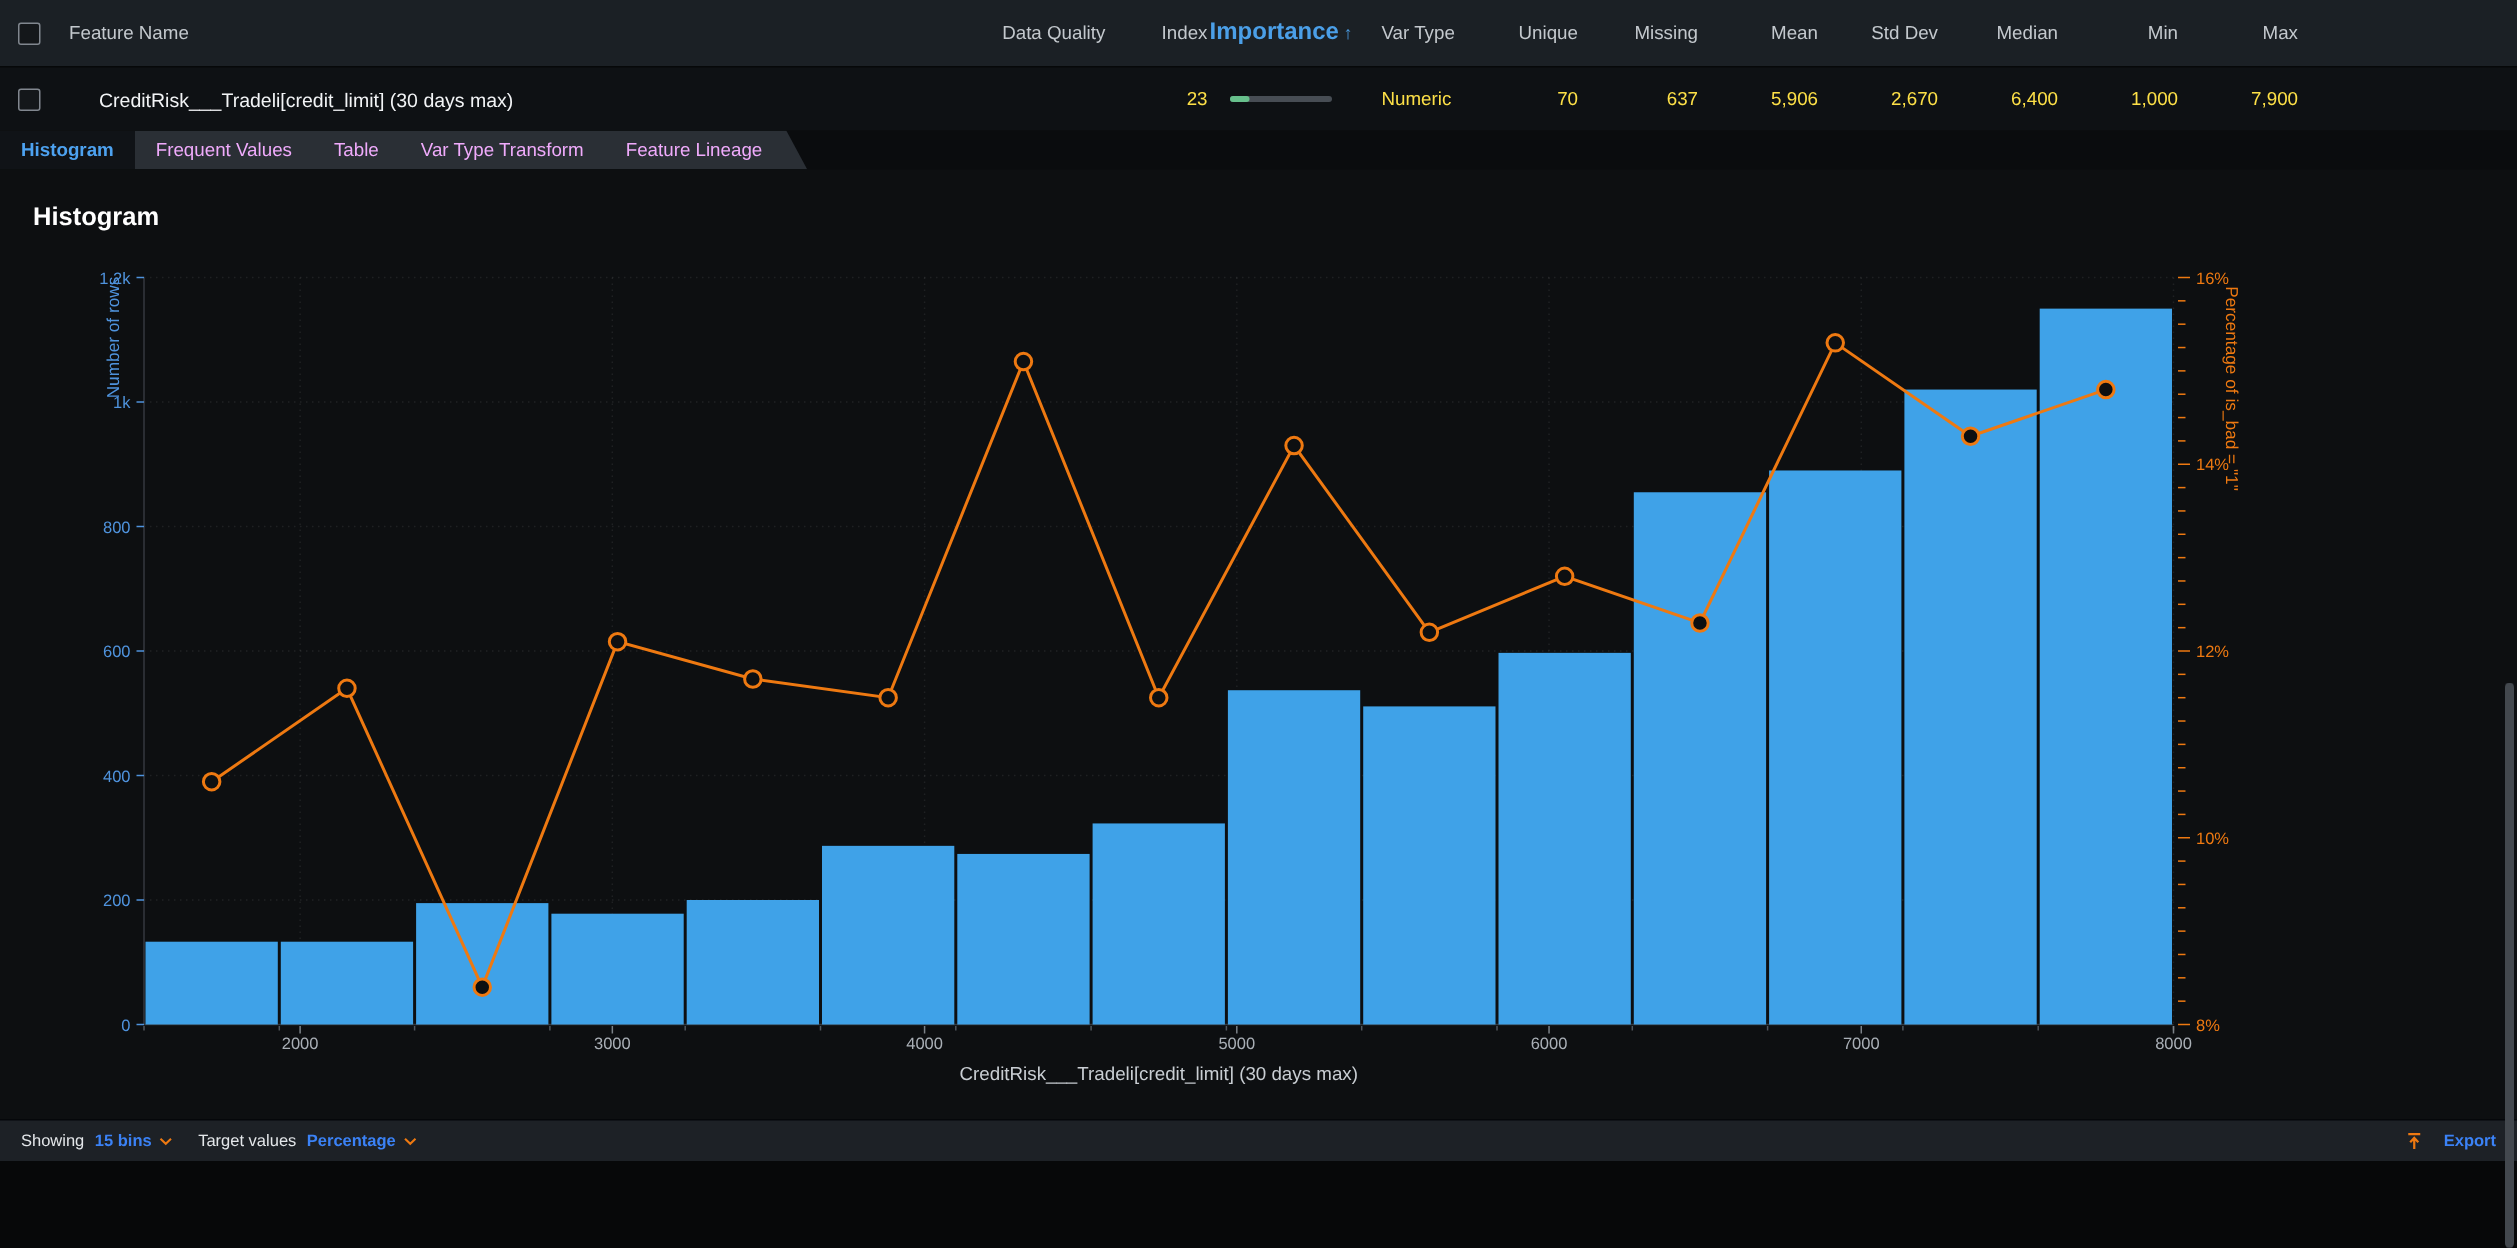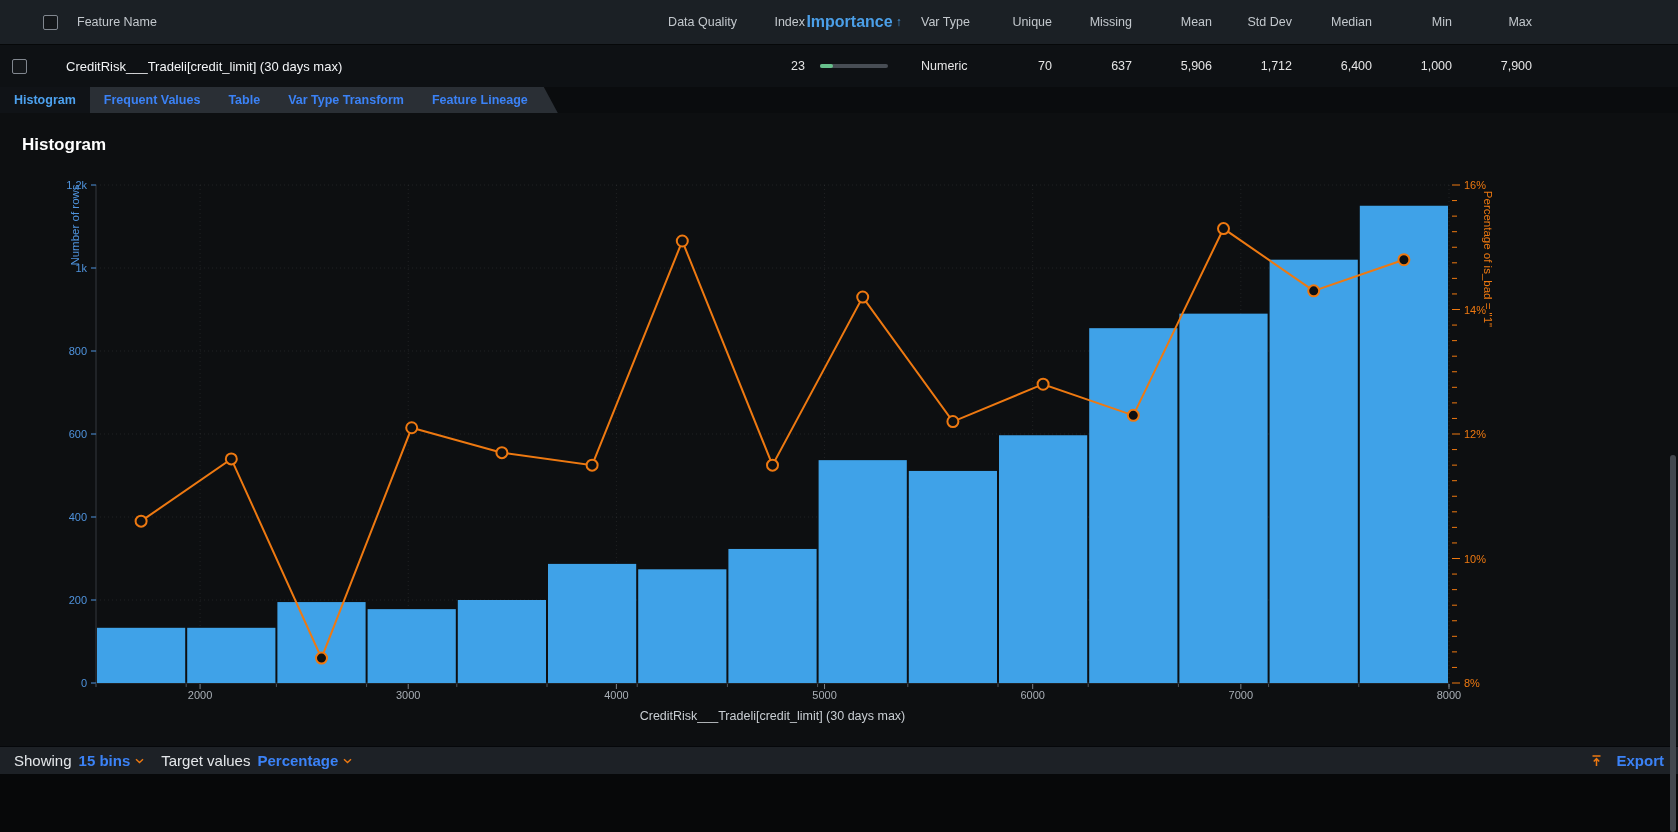--- a/index.html
+++ b/index.html
@@ -6,56 +6,56 @@
   html,body { margin:0; padding:0; }
   body {
     width:1678px; height:832px; overflow:hidden;
     background:#0a0c0e; color:#d4d8dc;
     font-family:"Liberation Sans", sans-serif;
     display:flex; flex-direction:column;
   }
   
   .table-header {
     height:44px; background:#1b2025; display:flex; align-items:center;
-    padding-right:146px; flex:0 0 auto;padding-left:31px;
+    padding-right:146px; flex:0 0 auto;
   }
   .feature-row {
     height:43px; background:#0e1114; display:flex; align-items:center;
     padding-right:146px; border-top:1px solid #060809; flex:0 0 auto;
   }
   .cell { display:flex; align-items:center; flex:0 0 auto; white-space:nowrap; }
   .cb   { width:38px; padding-left:12px; }
   .name { flex:1 1 auto; min-width:0; padding-left:8px; overflow:hidden; }
   .feature-row .name { padding-left:28px; }
   .dq   { width:105px; justify-content:center; }
   .idx  { width:50px;  justify-content:flex-end; }
   .imp  { width:98px;  justify-content:center; gap:3px; }
   .vt   { width:80px;  padding-left:18px; }
   .u    { width:69px;  justify-content:flex-end; }
   .n    { width:80px;  justify-content:flex-end; }
   .hdr  { color:#c3c8cd; font-size:12.5px; }
-  .val  { color:#e5e5e5; font-size:12.5px; }
+  .val  { color:#fde047; font-size:12.5px; }
   .fname{ color:#f2f4f6; font-size:13px; overflow:hidden; text-overflow:ellipsis; }
   .imp-hdr { color:#4b9fe8; font-size:16px; font-weight:600; }
   .sort-arrow { color:#4b9fe8; font-size:12px; }
   .checkbox {
     width:15px; height:15px; border:1px solid #81878f; border-radius:2px;
     background:#14171a; display:inline-block;
   }
   .imp-track { width:68px; height:4px; background:#474d54; border-radius:2px; position:relative; }
   .imp-fill  { position:absolute; left:0; top:0; height:4px; width:13px; background:#67c08c; border-radius:2px; }
   
   .tab-bar { height:26px; background:#0a0c0e; display:flex; flex:0 0 auto; }
   .tab-strip {
     display:flex; background:#2a2f35; padding-right:16px;
     clip-path:polygon(0 0, calc(100% - 14px) 0, 100% 100%, 0 100%);
   }
   .tab {
     display:flex; align-items:center; padding:0 14px;
-    font-size:12.5px; color:#3b82f6; cursor:pointer;font-weight:bold;
+    font-size:12.5px; color:#f0abfc; cursor:pointer;
   }
   .tab.active { background:#101317; color:#4da2f0; font-weight:700; }
   
   .chart-section { position:relative; height:633px; background:#0d0f11; flex:0 0 auto; }
   .chart-title { position:absolute; top:22px; left:22px; margin:0; font-size:17px; font-weight:700; color:#ffffff; }
   #chart { position:absolute; left:0; top:0; width:1678px; height:633px; }
   #chart text { font-family:"Liberation Sans", sans-serif; }
   .grid   { stroke:rgba(255,255,255,0.08); stroke-dasharray:1 3; }
   .axis   { stroke:#34393f; }
   .ltick  { stroke:#4f93dd; }
@@ -65,21 +65,21 @@
   .llabel { fill:#4f93dd; font-size:11px; }
   .rlabel { fill:#ee7911; font-size:11px; }
   .xlabel { fill:#a9afb6; font-size:11px; }
   .xtitle { fill:#c9ced3; font-size:12.5px; }
   .ylab-l { fill:#4f93dd; font-size:11.5px; }
   .ylab-r { fill:#ee7911; font-size:11.5px; }
   
   .footer-bar {
     height:28px; background:#1d2126; border-top:1px solid #05070a;
     display:flex; align-items:center; padding:0 14px; gap:7px;
-    font-size:15px; color:#e4e7ea; flex:0 0 auto;
+    font-size:11px; color:#e4e7ea; flex:0 0 auto;
   }
   .f-select { display:inline-flex; align-items:center; gap:5px; cursor:pointer; }
   .accent-o { color:#3b82f6; font-weight:700; }
   .tgt { margin-left:10px; }
   .export { margin-left:auto; display:inline-flex; align-items:center; gap:14px; cursor:pointer; }
   .footer-filler { flex:1 1 auto; background:#070809; }
   
   .scroll-thumb {
     position:fixed; right:2px; top:455px; width:6px; height:377px;
     background:#43484e; border-radius:3px;
@@ -118,21 +118,21 @@
   <span class="cell idx val">23</span>
   <span class="cell imp">
     <span class="imp-track">
       <span class="imp-fill"></span>
     </span>
   </span>
   <span class="cell vt val">Numeric</span>
   <span class="cell u val">70</span>
   <span class="cell n val">637</span>
   <span class="cell n val">5,906</span>
-  <span class="cell n val">1,712</span>
+  <span class="cell n val">2,670</span>
   <span class="cell n val">6,400</span>
   <span class="cell n val">1,000</span>
   <span class="cell n val">7,900</span>
 </div>
 
 <div class="tab-bar">
   <div class="tab-strip">
     <div class="tab active">Histogram</div>
     <div class="tab">Frequent Values</div>
     <div class="tab">Table</div>

